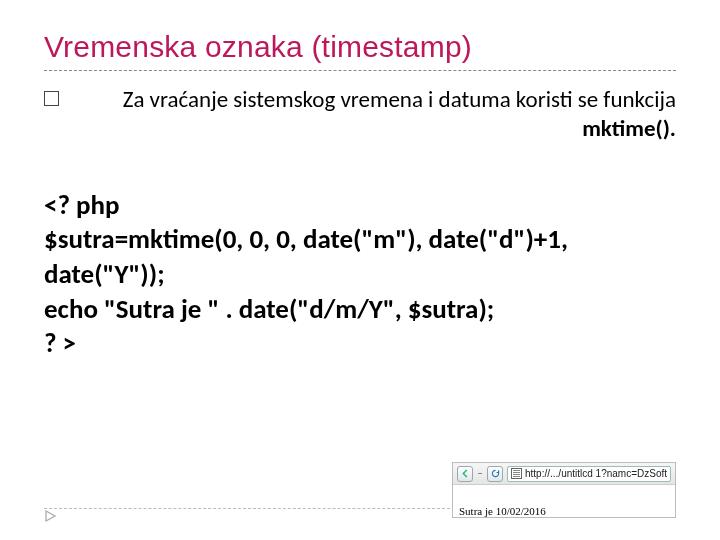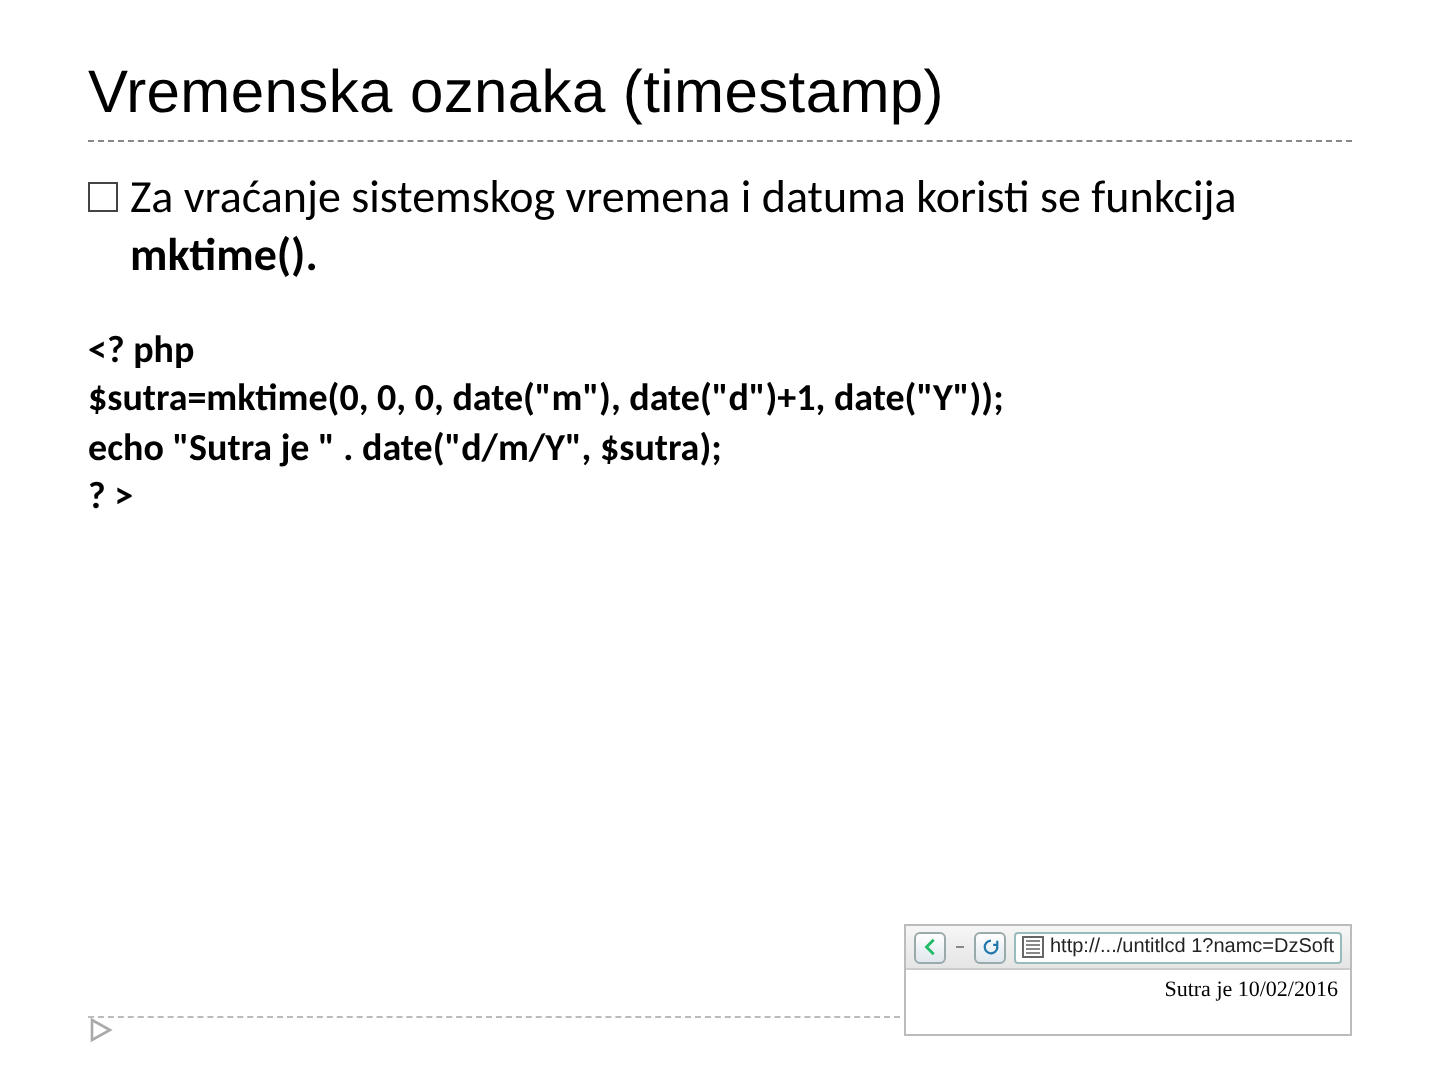--- a/index.html
+++ b/index.html
@@ -1,36 +1,36 @@
 <!DOCTYPE html>
 <html><head>
 <meta charset="utf-8">
 <style>
   * { box-sizing: border-box; margin: 0; padding: 0; }
   html, body { width: 720px; height: 540px; background: #fff; font-family: Calibri, Arial, sans-serif; color: #000; }
   .slide { width: 720px; height: 540px; padding: 30px 44px 20px 44px; position: relative; }
-  .title { font-size: 30px; font-weight: 400; color: #000000; font-family: Arial, sans-serif; letter-spacing: 0.2px; }
+  .title { font-size: 30px; font-weight: 400; color: #be185d; font-family: Arial, sans-serif; letter-spacing: 0.2px; }
   .title-underline { border-bottom: 1.5px dashed #888; margin-top: 6px; margin-bottom: 14px; }
   .body { font-size: 23px; line-height: 1.28; }
-  .bullet-row { display: flex; align-items: flex-start; margin-bottom: 2px; }
+  .bullet-row { display: flex; align-items: flex-start; margin-bottom: 2px; text-align: right; }
   .bullet-box { display: inline-block; width: 15px; height: 15px; border: 1.5px solid #444; margin-right: 6px; margin-top: 6px; flex-shrink: 0; }
   .bullet-text { flex: 1; }
   .indent { padding-left: 20px; }
   .bold { font-weight: 700; }
-  .code-block { font-size: 19px; line-height: 1.28; margin-top: 20px; font-weight: 700; }
+  .code-block { font-size: 27px; line-height: 1.28; margin-top: 44px; font-weight: 700; }
   .browser-shot { position: absolute; right: 44px; bottom: 22px; width: 224px; height: 56px; border: 1px solid #bcbcbc; background: #fff; font-family: "Segoe UI", Tahoma, sans-serif; }
   .bs-toolbar { height: 22px; background: linear-gradient(#f6f6f6,#e5e5e5); border-bottom: 1px solid #ccc; display: flex; align-items: center; padding: 0 4px; gap: 4px; }
   .bs-btn { width: 16px; height: 16px; border: 1px solid #9aa; border-radius: 3px; background: linear-gradient(#fefefe,#dfe7ee); display: flex; align-items: center; justify-content: center; }
   .bs-btn svg { width: 9px; height: 9px; }
   .bs-dash { border-top: 1px dashed #888; border-bottom: 0; margin: 0 1px; width: 4px; height: 0; align-self: center; }
   .bs-urlbox { flex: 1; height: 16px; border: 1px solid #9bb; border-radius: 2px; background: #fff; display: flex; align-items: center; padding: 0 3px; overflow: hidden; }
   .bs-url-icon { width: 11px; height: 11px; border: 1px solid #666; background: #fff; margin-right: 3px; position: relative; flex-shrink: 0; }
   .bs-url-icon::before { content:""; position:absolute; left:1px; top:1px; width:7px; height:7px; background: repeating-linear-gradient(#888,#888 1px,#fff 1px,#fff 2px); }
   .bs-url { font-size: 10px; color: #222; white-space: nowrap; overflow: hidden; }
-  .bs-body { padding: 4px 6px; font-size: 11px; font-family: "Times New Roman", serif; text-align: right; }
+  .bs-body { padding: 20px 6px; font-size: 11px; font-family: "Times New Roman", serif; }
   .footer-mark { position: absolute; left: 44px; bottom: 18px; width: 14px; height: 14px; }
   .footer-mark svg { width: 14px; height: 14px; }
   .bottom-dash { position: absolute; left: 44px; right: 270px; bottom: 31px; border-top: 1.5px dashed #bbb; }
 </style>
 </head>
 <body>
 
 <div class="slide">
 
   <div class="title">Vremenska oznaka (timestamp)</div>

